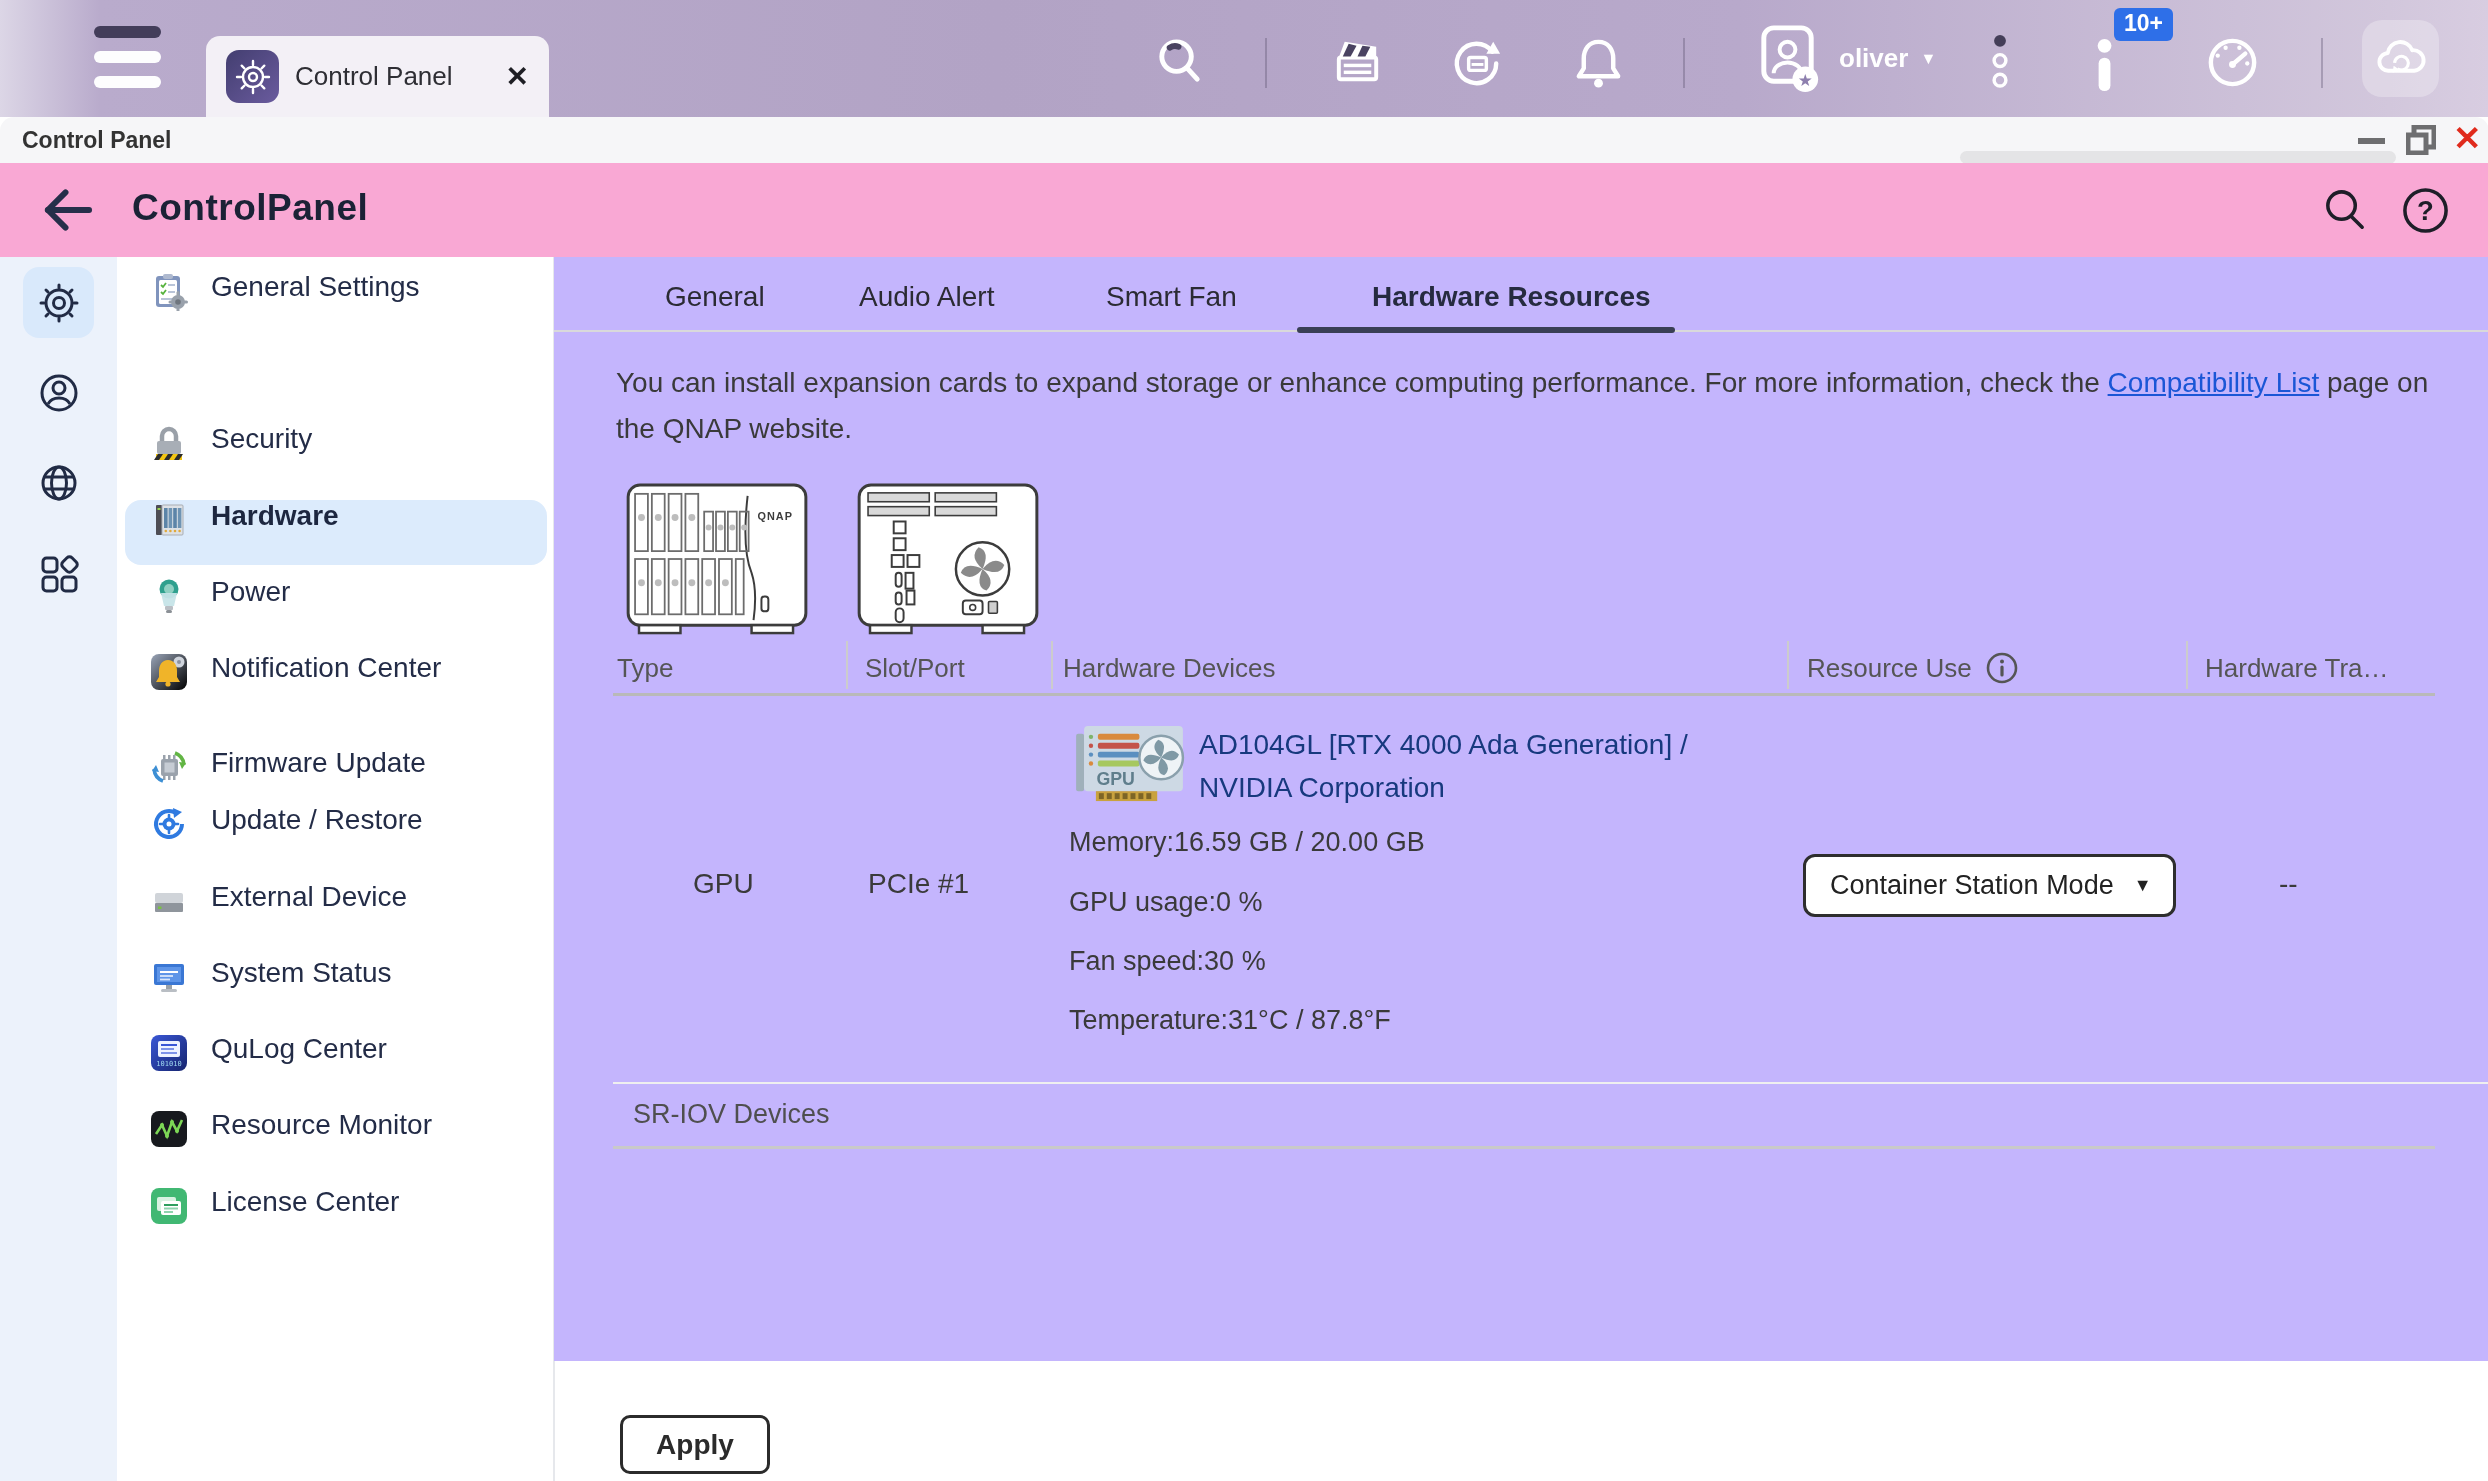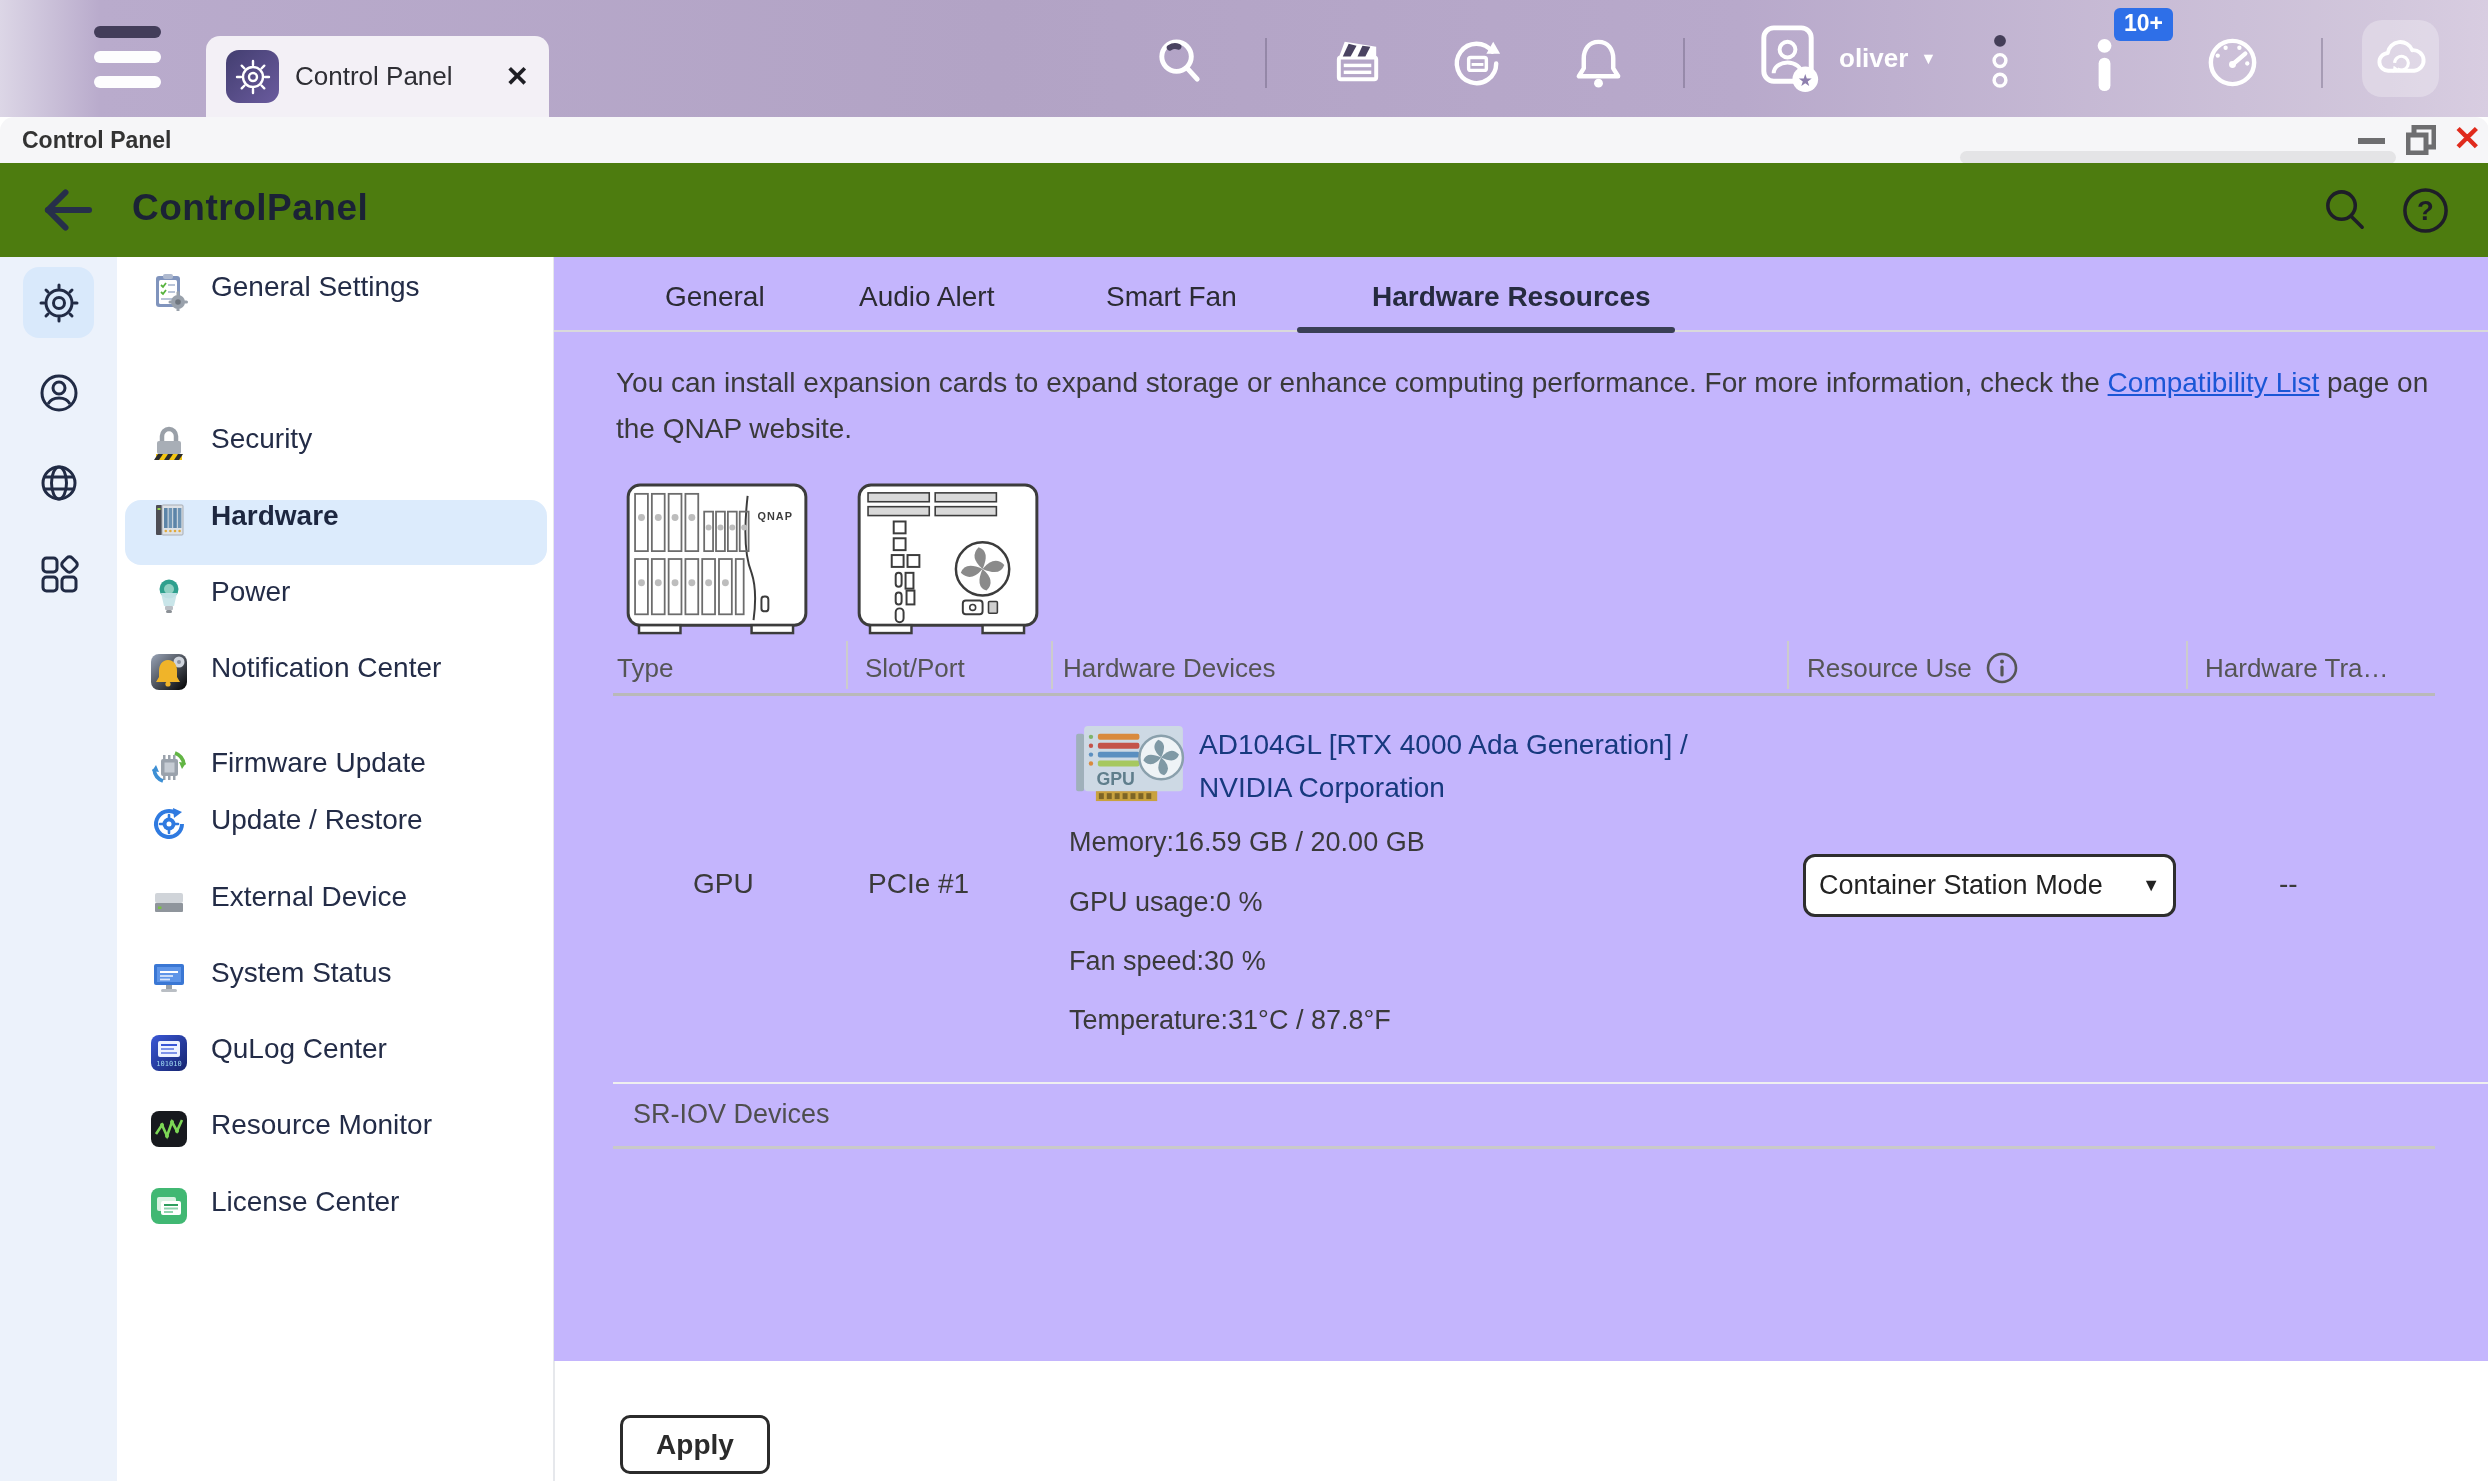--- a/index.html
+++ b/index.html
@@ -30,21 +30,21 @@
   
   .win-titlebar { position:absolute; left:0; top:117px; width:2489px; height:47px; background:#f6f6f8;
     border-radius:14px 14px 0 0; }
   .win-title { position:absolute; left:22px; top:10px; font-size:23px; font-weight:bold; color:#333; }
   .gray-pill { position:absolute; left:1960px; top:34px; width:436px; height:13px; background:#e4e4e6; border-radius:7px; }
   .win-min { position:absolute; left:2358px; top:21px; width:27px; height:6px; background:#6e6e70; cursor:pointer; }
   .win-max { position:absolute; left:2406px; top:8px; width:30px; height:30px; cursor:pointer; }
   .win-close { position:absolute; left:2453px; top:1px; font-size:34px; font-weight:bold; color:#e02b1d; cursor:pointer; }
 
   
-  .cp-header { position:absolute; left:0; top:163px; width:2489px; height:94px; background:#4d7c0f; }
+  .cp-header { position:absolute; left:0; top:163px; width:2489px; height:94px; background:#f9a8d4; }
   .back-btn { position:absolute; left:40px; top:24px; cursor:pointer; }
   .cp-title { position:absolute; left:132px; top:24px; font-size:37px; font-weight:bold; color:#1b2236; letter-spacing:0.5px; }
   .hd-ic { position:absolute; top:22px; cursor:pointer; }
 
   
   .rail { position:absolute; left:0; top:257px; width:117px; height:1224px; background:#ecf2fb; }
   .rail-btn { position:absolute; left:23px; width:71px; height:71px; border-radius:16px;
     display:flex; align-items:center; justify-content:center; cursor:pointer; }
   .rail-btn.sel { background:#d9e9fb; }
 
@@ -71,21 +71,21 @@
 
   .th { position:absolute; top:396px; font-size:26px; color:#555; white-space:nowrap; }
   .th-sep { position:absolute; top:384px; width:2px; height:48px; background:#ccc; }
   .th-line { position:absolute; left:59px; top:436px; width:1822px; height:3px; background:#b9b9b9; }
 
   .cell-txt { position:absolute; font-size:28px; color:#3a3a3a; white-space:nowrap; }
   .dev-link { position:absolute; left:645px; font-size:28px; color:#17397e; font-weight:500; text-decoration:none; cursor:pointer; white-space:nowrap; }
   .detail { position:absolute; left:515px; font-size:27px; color:#3a3a3a; white-space:nowrap; }
 
   .dropdown { position:absolute; left:1249px; top:597px; width:373px; height:63px; border:3px solid #2e2e2e; border-radius:12px;
-    background:#fff; display:flex; align-items:center; padding:0 13px; gap:20px; cursor:pointer; }
+    background:#fff; display:flex; align-items:center; padding:0 24px; gap:20px; cursor:pointer; }
   .dropdown .dd-lbl { font-size:27px; color:#222; white-space:nowrap; }
   .dropdown .dd-caret { margin-left:auto; font-size:18px; color:#222; }
 
   .sriov-topline { position:absolute; left:59px; top:825px; width:1875px; height:2px; background:#efefef; }
   .sriov-lbl { position:absolute; left:79px; top:842px; font-size:27px; color:#4f4f4f; }
   .sriov-line { position:absolute; left:59px; top:889px; width:1822px; height:3px; background:#c9c9c9; }
 
   .apply-btn { position:absolute; left:66px; top:1158px; width:150px; height:59px; background:#fff;
     border:3px solid #2b2b2b; border-radius:10px; font-family:"Liberation Sans",sans-serif;
     font-size:28px; font-weight:bold; color:#2b2b2b; cursor:pointer; }

